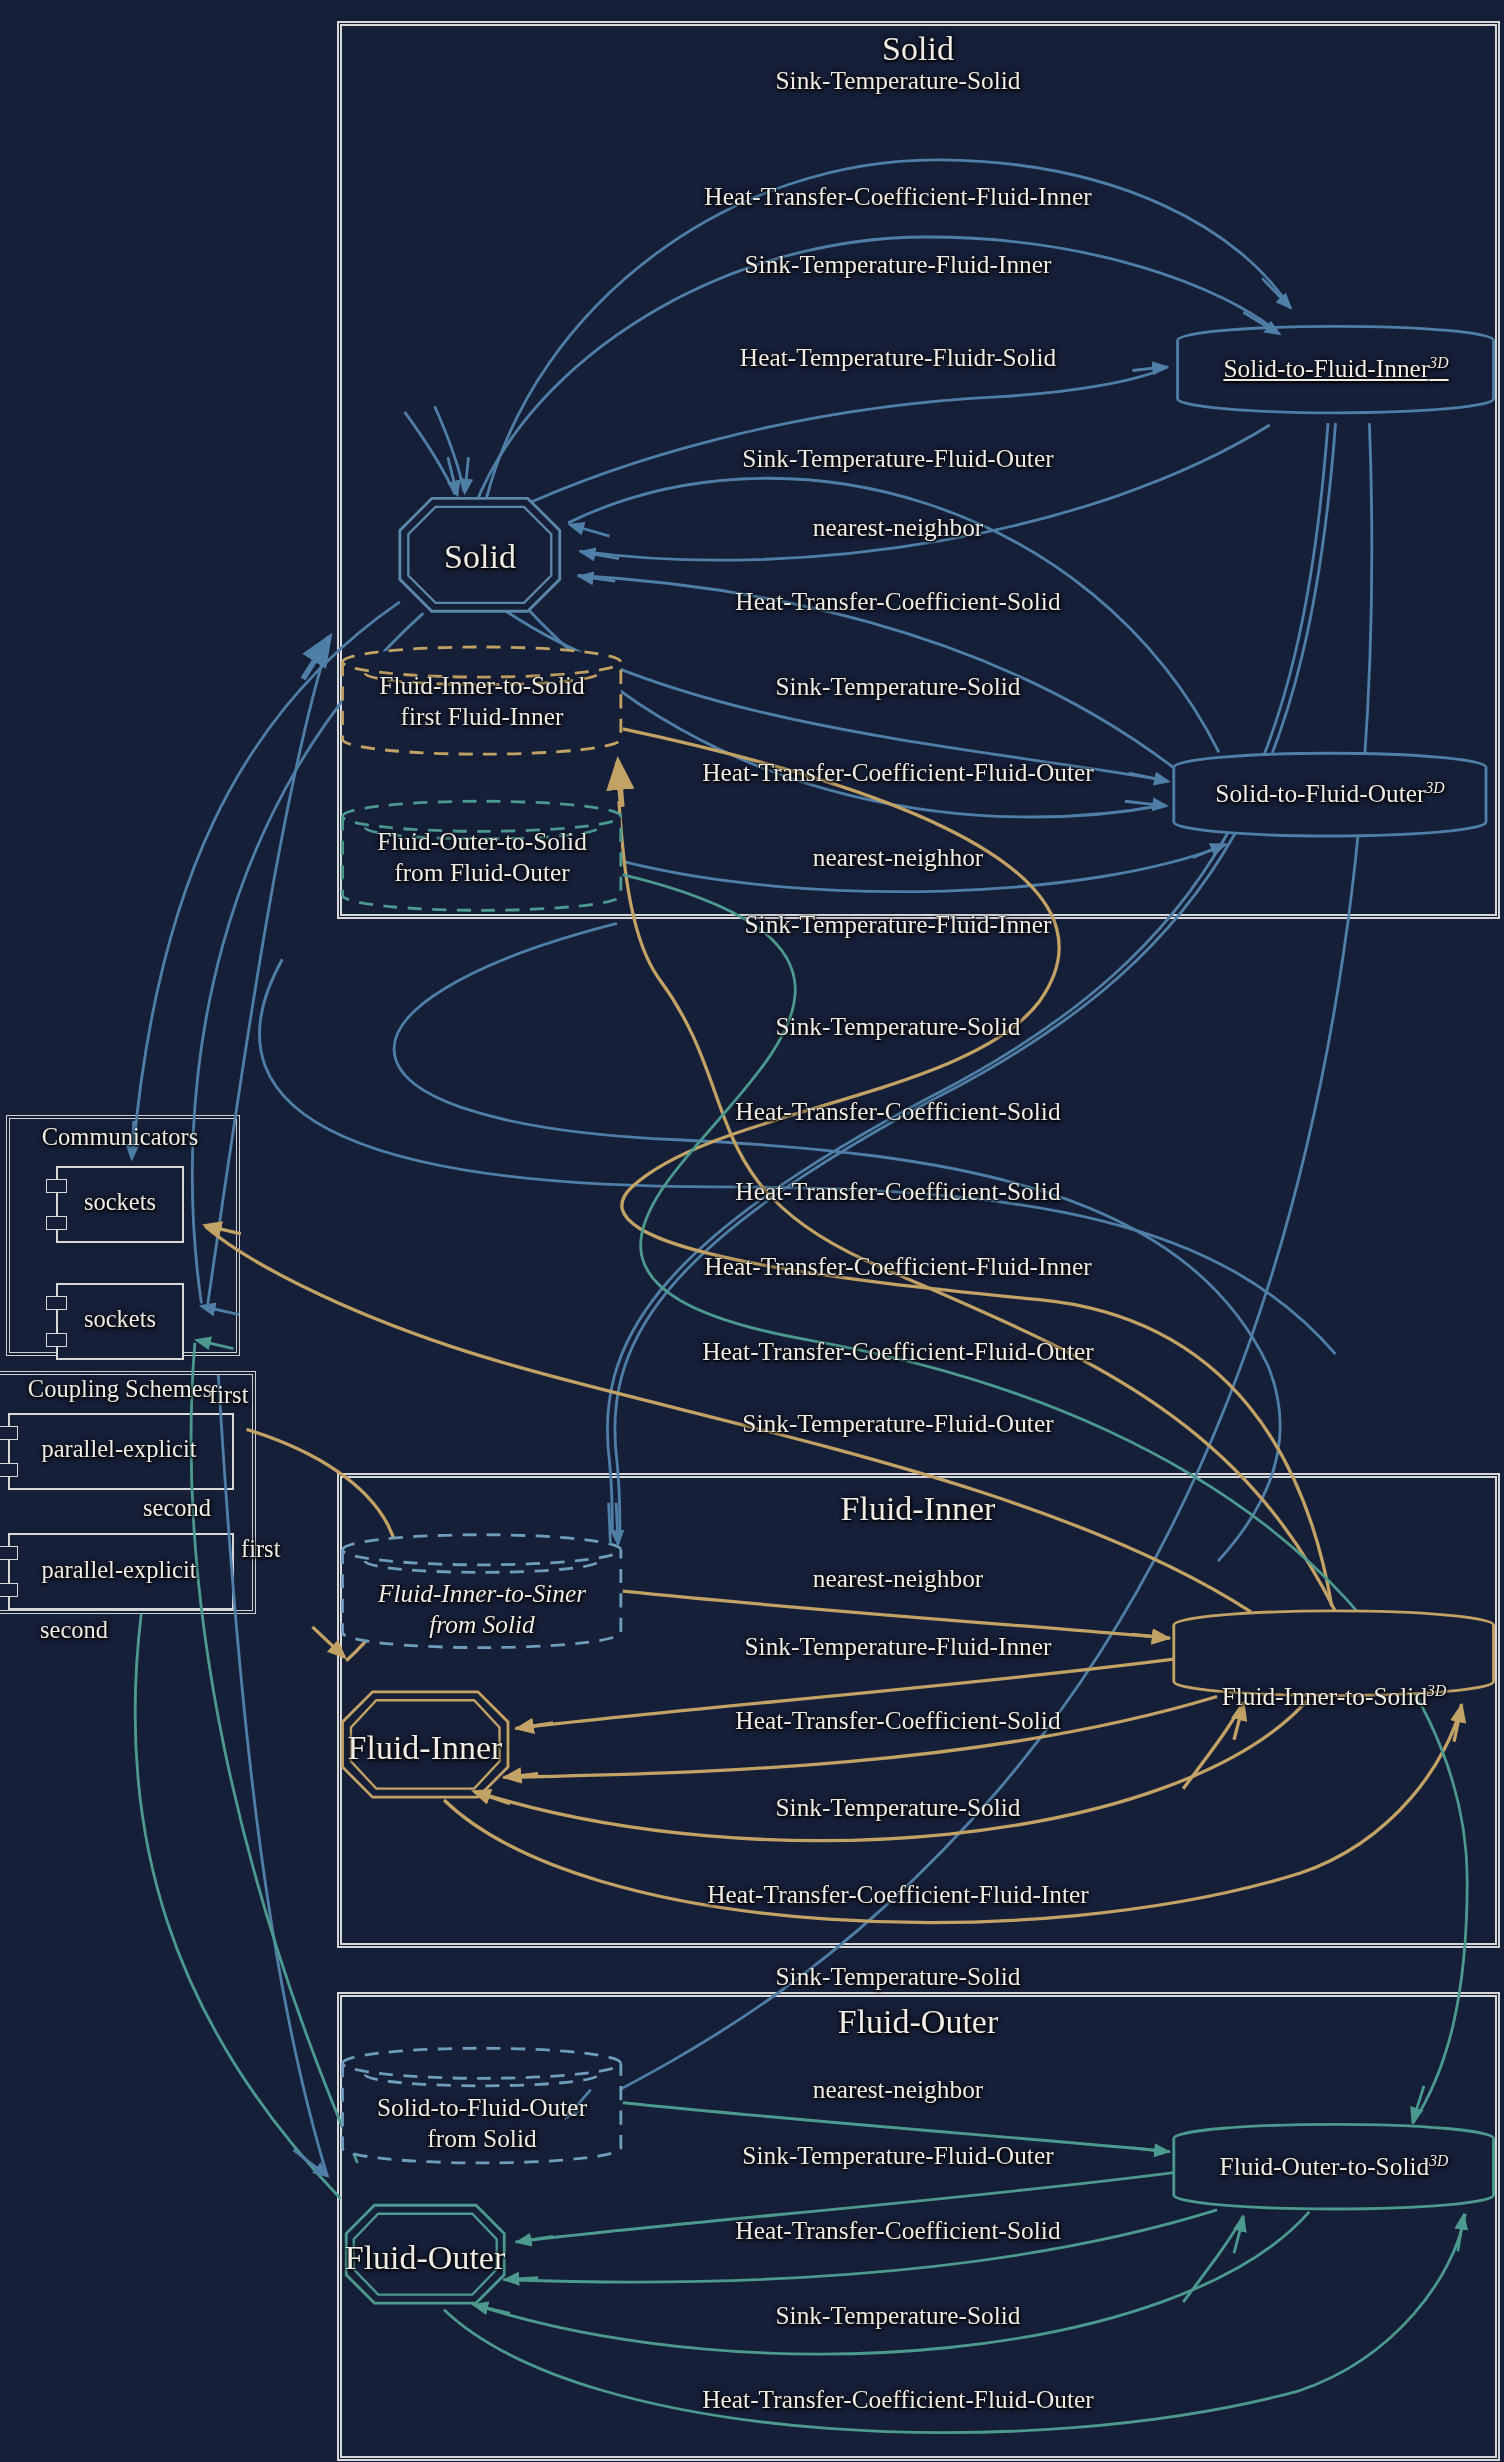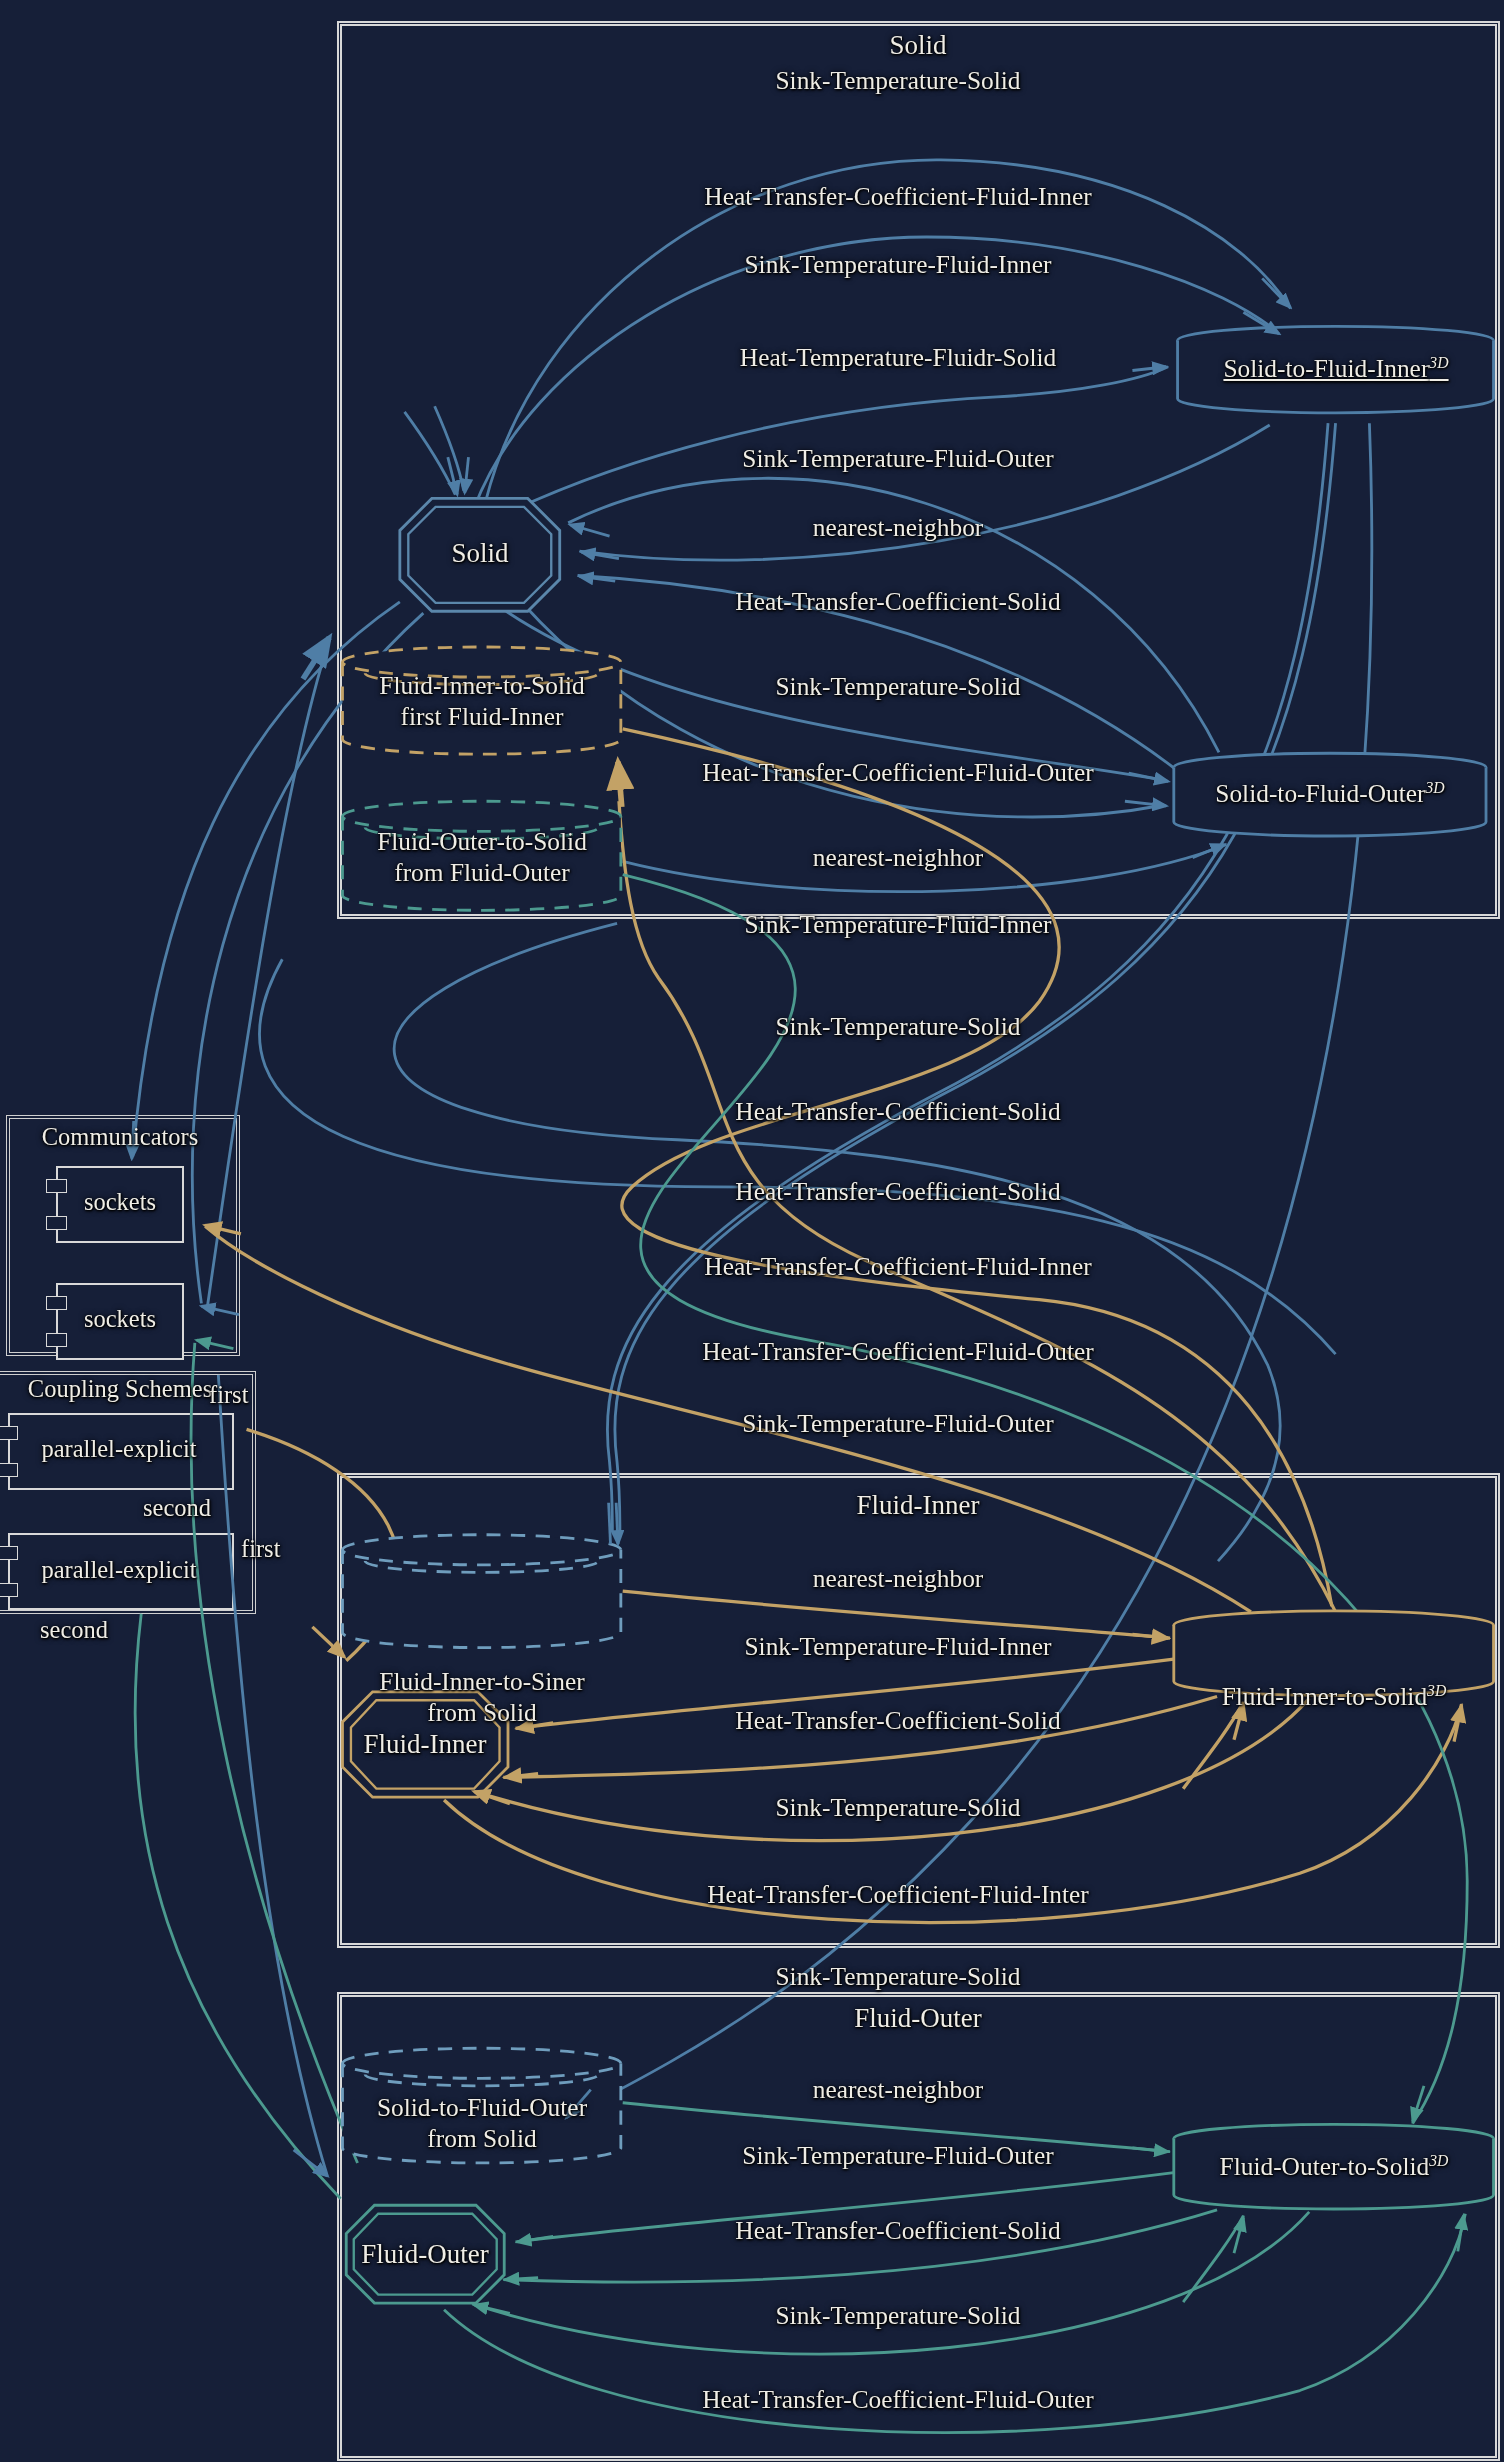--- a/index.html
+++ b/index.html
@@ -8,21 +8,21 @@
   .bigbox{position:absolute;border:5.6px double #d8d8d8;}
   .panelbox{position:absolute;border:4.7px double #cfcfcf;}
   .comp{position:absolute;border:2.8px solid #d9d9d9;background:#161f38;}
   .sq{position:absolute;width:19px;height:12.2px;border:1.9px solid #d9d9d9;background:#161f38;left:-12.2px;}
   .sq.top{top:11.3px;} .sq.bot{bottom:11.3px;}
   svg{position:absolute;left:0;top:0;}
   .txt{position:absolute;color:#efede6;white-space:nowrap;
        text-shadow:0 0.9px 2.8px #000,0 0 6.6px #000,0.9px 0.9px 1.9px #000;}
   .center{transform:translateX(-50%);}
   .elabel{font-size:25.4px;}
-  .title{font-size:27px;}
+  .title{font-size:34px;}
   .small{font-size:24.5px;}
   .two{text-align:center;line-height:31px;}
   sup{font-size:0.62em;font-style:italic;}
 </style>
 </head>
 <body>
 
 <div class="stage">
 
   <div class="bigbox" style="left:337px;top:21px;width:1153px;height:888px;"></div>
@@ -236,21 +236,21 @@
   </div>
 
   <div class="txt elabel center two" style="left:482px;top:670px;">
     <div>Fluid-Inner-to-Solid</div>
     <div>first Fluid-Inner</div>
   </div>
   <div class="txt elabel center two" style="left:482px;top:826px;">
     <div>Fluid-Outer-to-Solid</div>
     <div>from Fluid-Outer</div>
   </div>
-  <div class="txt elabel center two" style="left:482px;top:1666px;">
+  <div class="txt elabel center two" style="left:482px;top:1578px;font-style:italic;">
     <div>Fluid-Inner-to-Siner</div>
     <div>from Solid</div>
   </div>
   <div class="txt elabel center two" style="left:482px;top:2092px;">
     <div>Solid-to-Fluid-Outer</div>
     <div>from Solid</div>
   </div>
 
   <div class="txt elabel center" style="left:898px;top:182px;">Heat-Transfer-Coefficient-Fluid-Inner</div>
   <div class="txt elabel center" style="left:898px;top:250px;">Sink-Temperature-Fluid-Inner</div>

